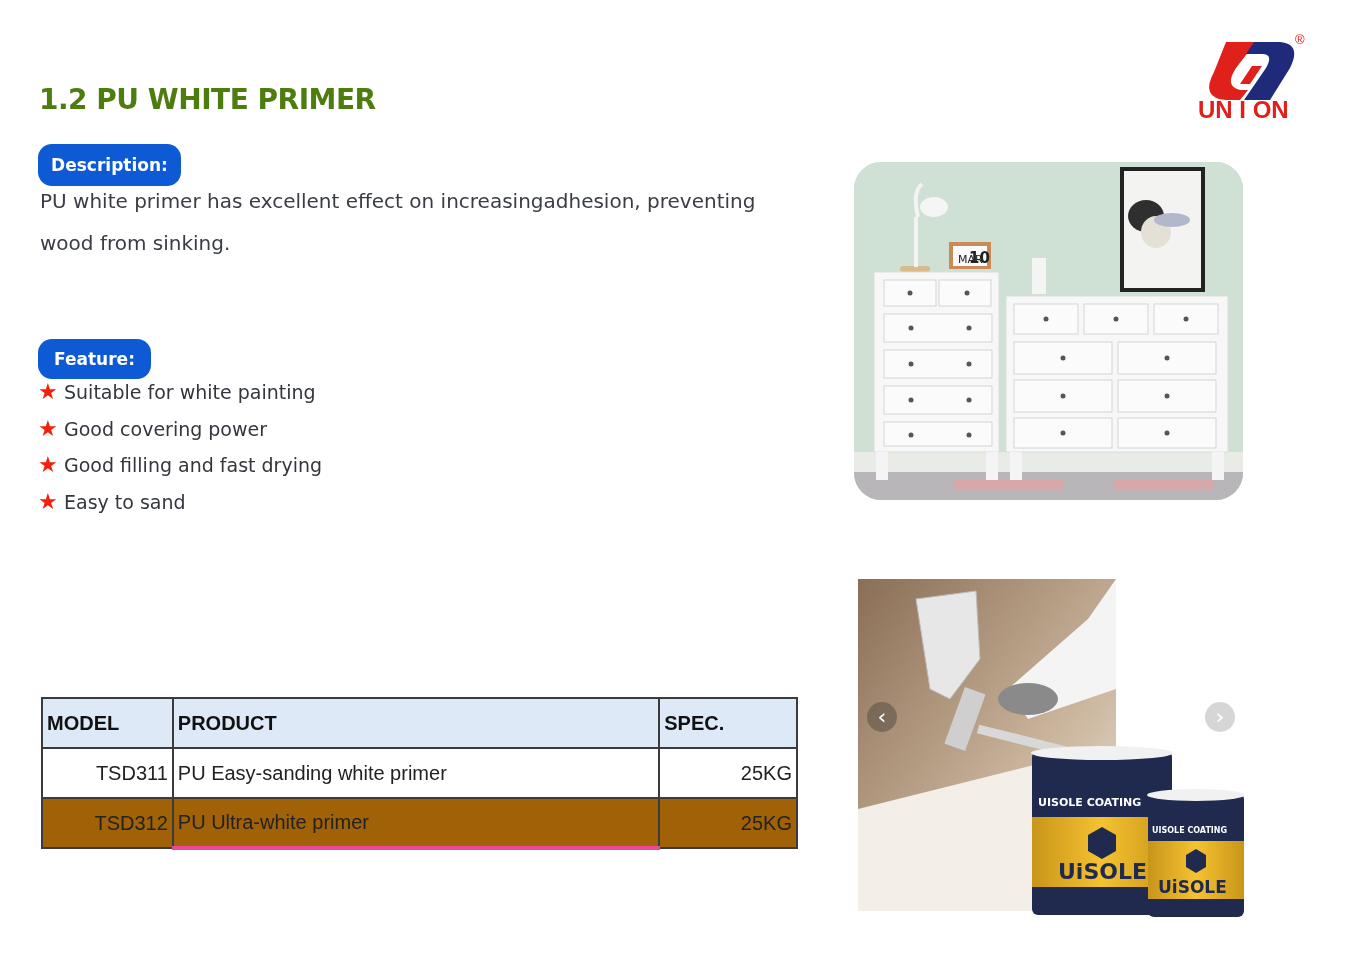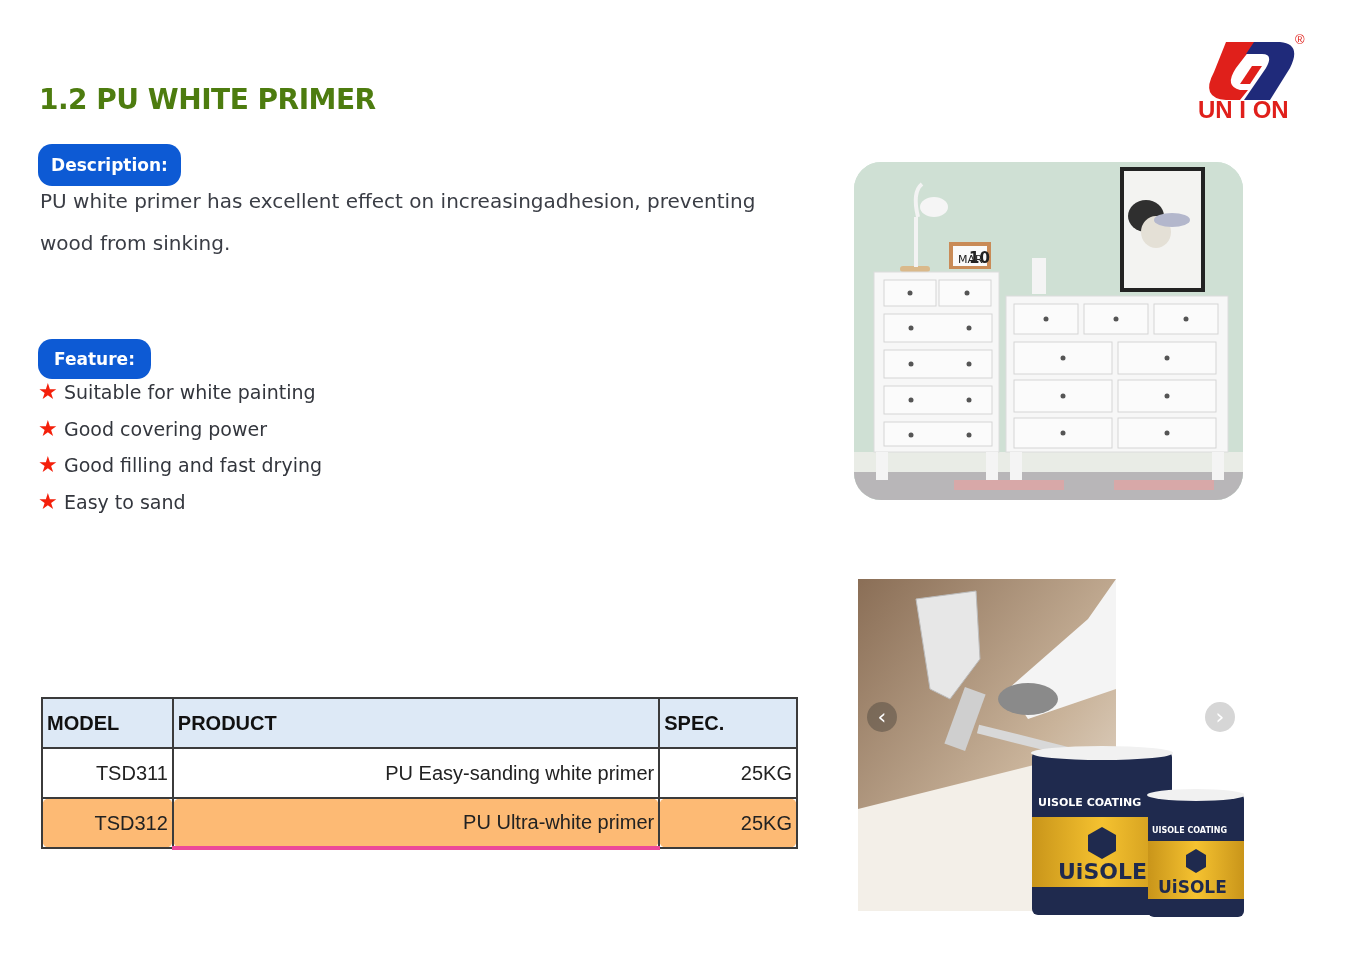--- a/index.html
+++ b/index.html
@@ -47,22 +47,22 @@
   table.spec {
     position: absolute; left: 41px; top: 697px;
     border-collapse: collapse; width: 757px;
     font-family: "Liberation Sans", sans-serif; font-size: 20px; color: #222;
   }
   table.spec th, table.spec td {
     border: 2px solid #3b3b3b; height: 50px; padding: 0 4px;
   }
   table.spec th { background: #dde9f6; font-weight: bold; text-align: left; color: #111; }
   table.spec td { text-align: right; }
-  table.spec td.prod { text-align: right; }
-  table.spec tr.r2 td { background: #fdba74; border-radius: 8px; }
+  table.spec td.prod { text-align: left; }
+  table.spec tr.r2 td { background: #a16207; }
   table.spec tr.r2 td.prod { border-bottom: 4px solid #ec4899; }
   col.c1 { width: 131px; } col.c2 { width: 488px; } col.c3 { width: 138px; }
 
   
   .photo1 {
     position: absolute; left: 854px; top: 162px; width: 389px; height: 338px;
     border-radius: 27px; overflow: hidden; background: #cfe1d6;
   }
   .photo2 {
     position: absolute; left: 858px; top: 579px; width: 386px; height: 338px;

